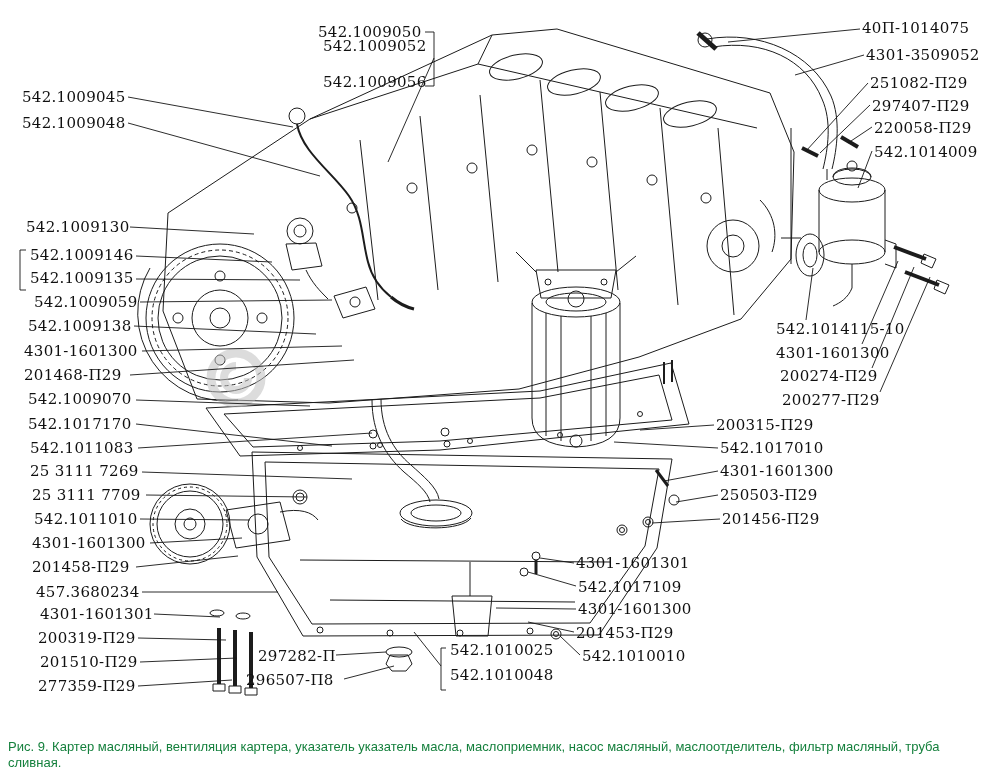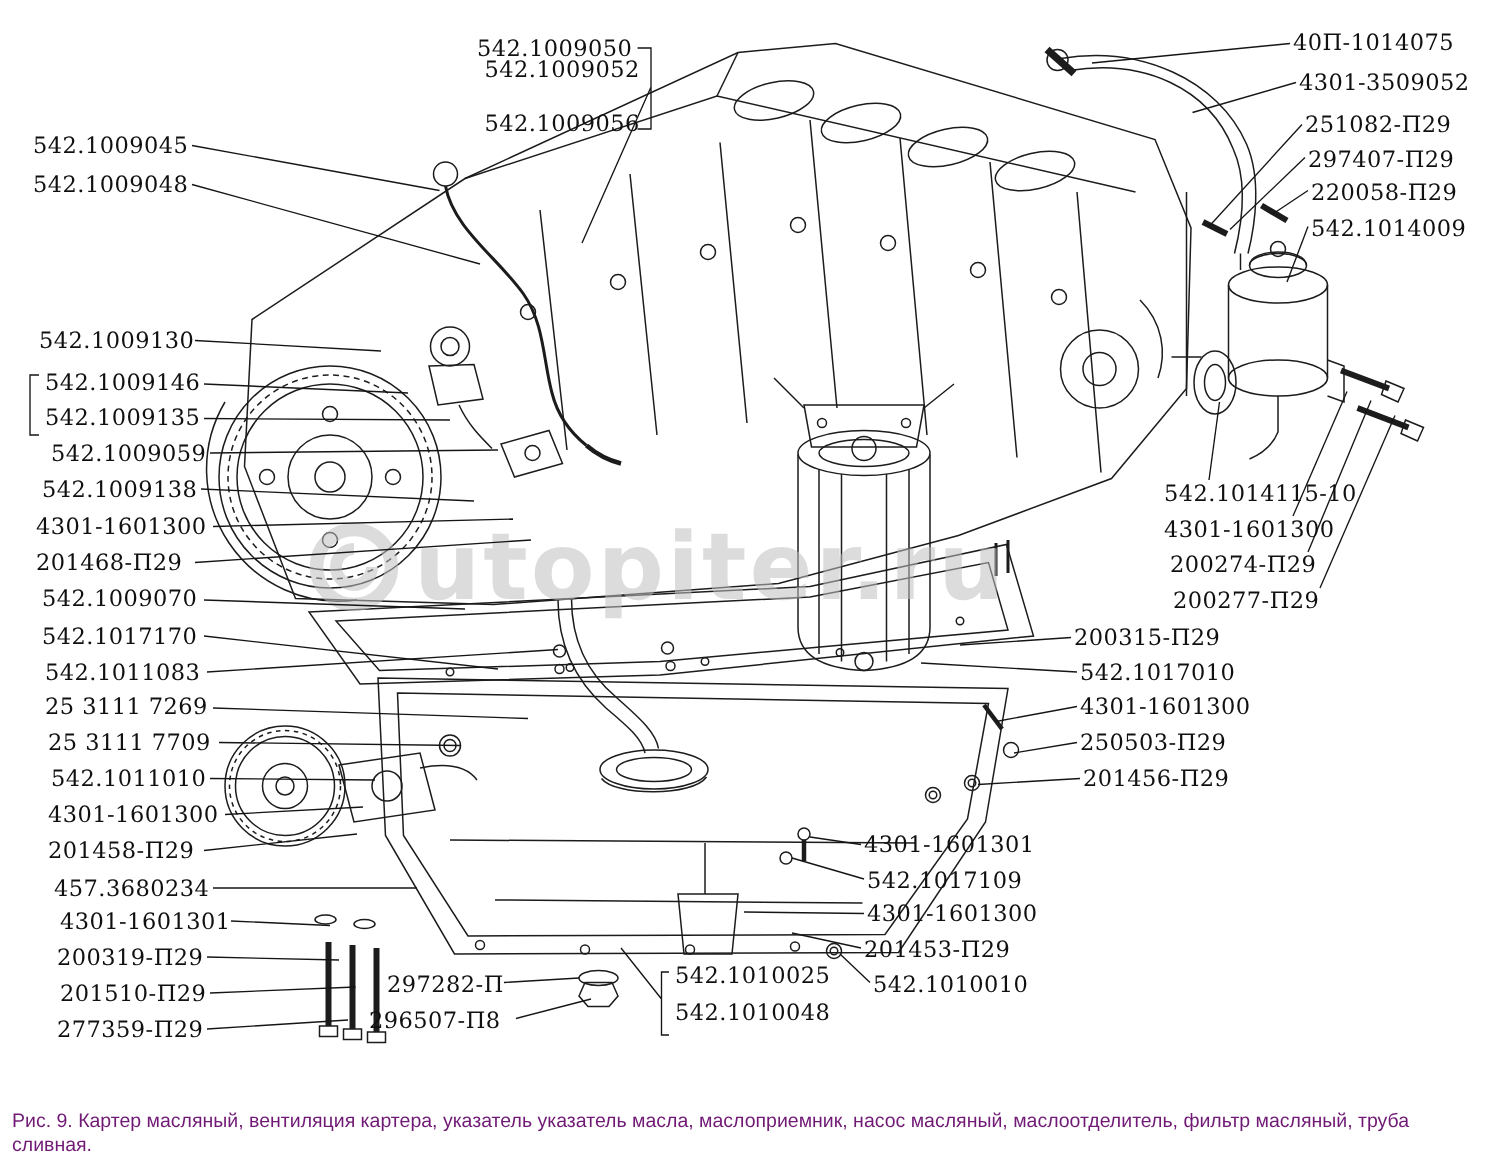--- a/index.html
+++ b/index.html
@@ -6,21 +6,21 @@
   .stage{position:relative;width:1000px;height:776px;background:#fff;overflow:hidden;
          font-family:"DejaVu Serif",serif;}
   .layer{position:absolute;left:0;top:0;width:1000px;height:776px;}
   .label{position:absolute;font-size:15px;letter-spacing:.3px;color:#101010;
          white-space:nowrap;line-height:1.1;}
   .watermark{position:absolute;left:204px;top:346px;display:flex;align-items:center;gap:8px;
              opacity:.55;pointer-events:none;}
   .wm-text{font-family:"DejaVu Sans",sans-serif;font-weight:bold;font-size:62px;color:#c0c0c0;
            letter-spacing:2px;line-height:1;}
   .caption{position:absolute;left:8px;top:739px;width:988px;
-           font-family:"Liberation Sans",sans-serif;font-size:13px;line-height:1.25;color:#701a75;}
+           font-family:"Liberation Sans",sans-serif;font-size:13px;line-height:1.25;color:#15803d;}
 </style>
 </head>
 <body>
 
 <div class="stage">
 
   <svg class="layer" viewBox="0 0 1000 776">
     <g fill="none" stroke="#1c1c1c" stroke-width="1">
 
       <path d="M168,213 L310,119 L492,35 L557,29 L770,93 L794,152 L791,259 L741,319 L639,357 L519,389 L329,403 L197,399 L163,311 Z"></path>
@@ -166,21 +166,20 @@
     </g>
   </svg>
 
   <div class="watermark">
     <svg width="64" height="64" viewBox="0 0 64 64">
       <g fill="none" stroke="#c0c0c0">
         <circle cx="32" cy="32" r="25" stroke-width="9"></circle>
         <path d="M32,20 a12,12 0 1 0 12,12" stroke-width="8"></path>
       </g>
     </svg>
-    <span class="wm-text">utopiter.ru</span>
   </div>
 
   <svg class="layer" viewBox="0 0 1000 776">
     <g fill="none" stroke="#151515" stroke-width="0.9">
       <path d="M425,32 L434,32 L434,86 L425,86 M434,58 L388,162"></path>
       <path d="M128,97 L293,127"></path>
       <path d="M128,123 L320,176"></path>
       <path d="M860,29 L728,42"></path>
       <path d="M864,55 L795,75"></path>
       <path d="M868,83 L806,151"></path>

